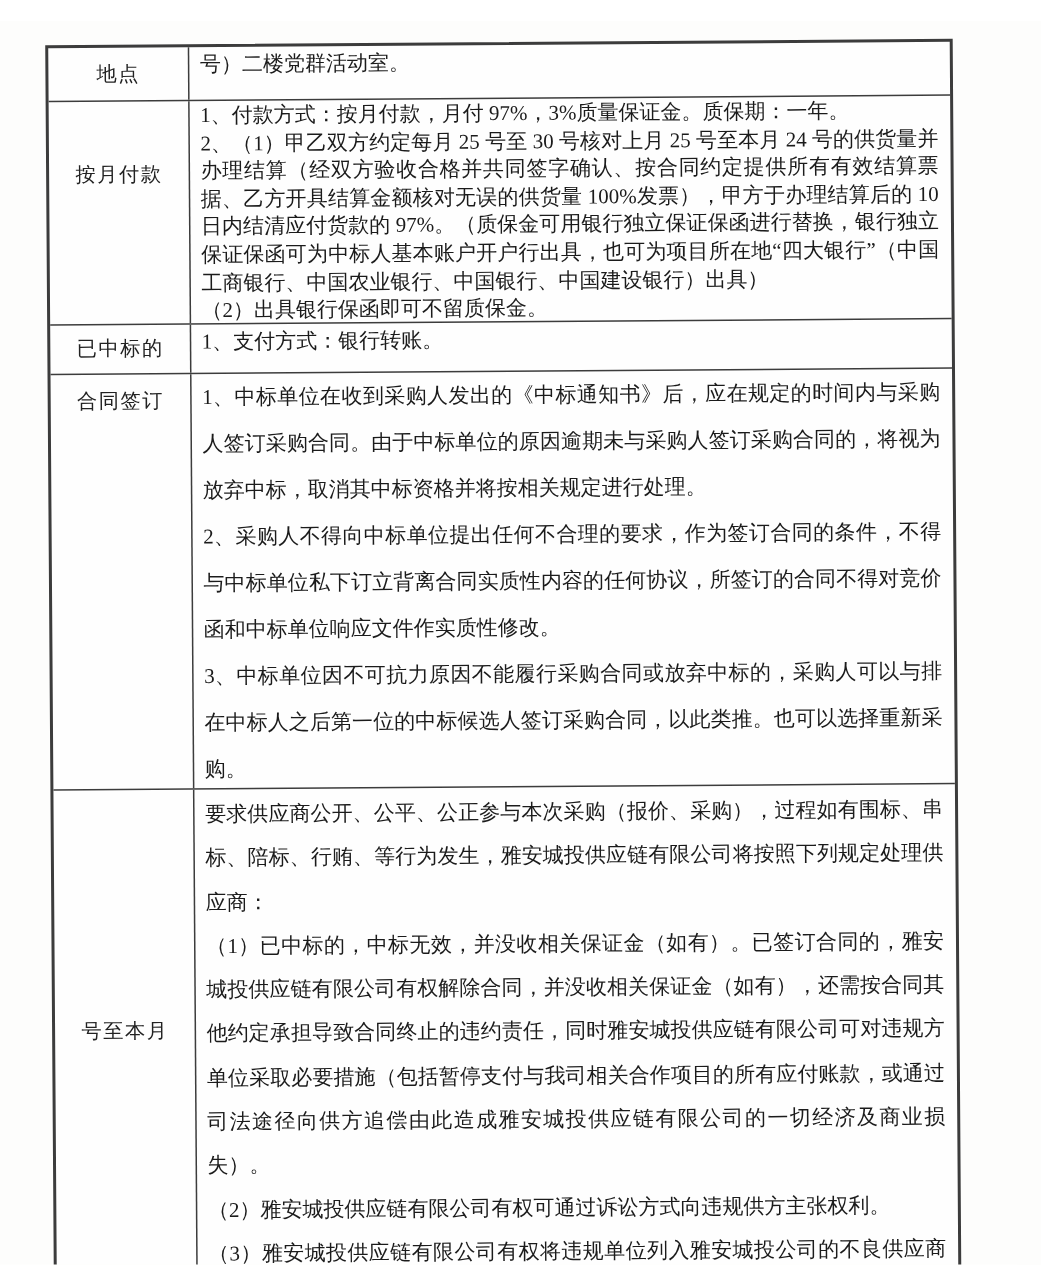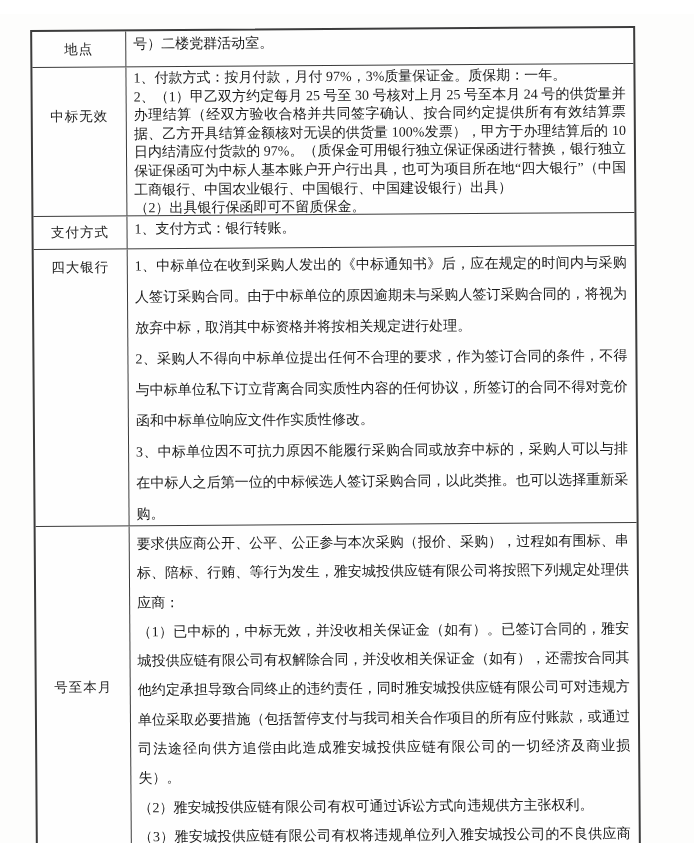--- a/index.html
+++ b/index.html
@@ -77,41 +77,41 @@
       <div class="cell-label">
         <span>地点</span>
       </div>
       <div class="cell-content">
         <p>号）二楼党群活动室。</p>
       </div>
     </div>
 
     <div class="t-row r2 lh-s">
       <div class="cell-label lbl-high">
-        <span>中标无效</span>
+        <span>按月付款</span>
       </div>
       <div class="cell-content">
         <p>1、付款方式：按月付款，月付 97%，3%质量保证金。质保期：一年。</p>
         <p>2、（1）甲乙双方约定每月 25 号至 30 号核对上月 25 号至本月 24 号的供货量并办理结算（经双方验收合格并共同签字确认、按合同约定提供所有有效结算票据、乙方开具结算金额核对无误的供货量 100%发票），甲方于办理结算后的 10 日内结清应付货款的 97%。（质保金可用银行独立保证保函进行替换，银行独立保证保函可为中标人基本账户开户行出具，也可为项目所在地“四大银行”（中国工商银行、中国农业银行、中国银行、中国建设银行）出具）</p>
         <p>（2）出具银行保函即可不留质保金。</p>
       </div>
     </div>
 
     <div class="t-row r3 lh-1">
       <div class="cell-label">
-        <span>支付方式</span>
+        <span>已中标的</span>
       </div>
       <div class="cell-content">
         <p>1、支付方式：银行转账。</p>
       </div>
     </div>
 
     <div class="t-row r4 lh-l">
       <div class="cell-label lbl-top">
-        <span>四大银行</span>
+        <span>合同签订</span>
       </div>
       <div class="cell-content">
         <p>1、中标单位在收到采购人发出的《中标通知书》后，应在规定的时间内与采购人签订采购合同。由于中标单位的原因逾期未与采购人签订采购合同的，将视为放弃中标，取消其中标资格并将按相关规定进行处理。</p>
         <p>2、采购人不得向中标单位提出任何不合理的要求，作为签订合同的条件，不得与中标单位私下订立背离合同实质性内容的任何协议，所签订的合同不得对竞价函和中标单位响应文件作实质性修改。</p>
         <p>3、中标单位因不可抗力原因不能履行采购合同或放弃中标的，采购人可以与排在中标人之后第一位的中标候选人签订采购合同，以此类推。也可以选择重新采购。</p>
       </div>
     </div>
 
     <div class="t-row r5 lh-m">
       <div class="cell-label">

